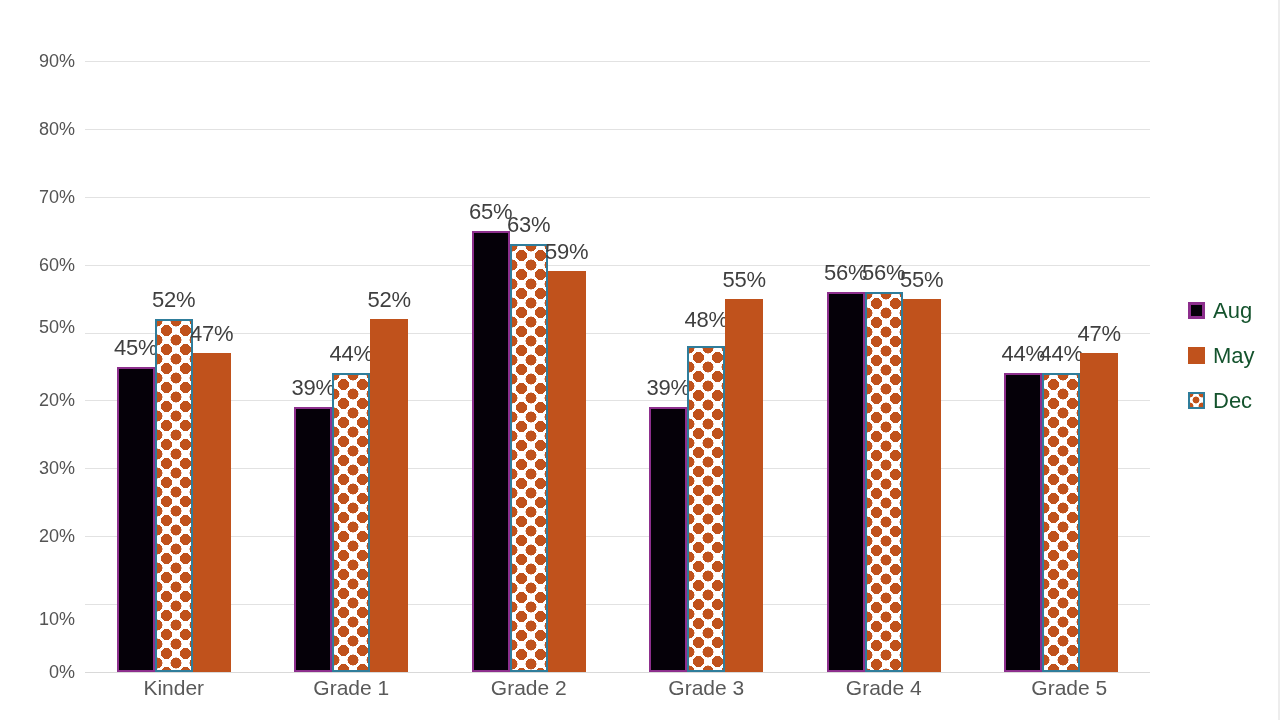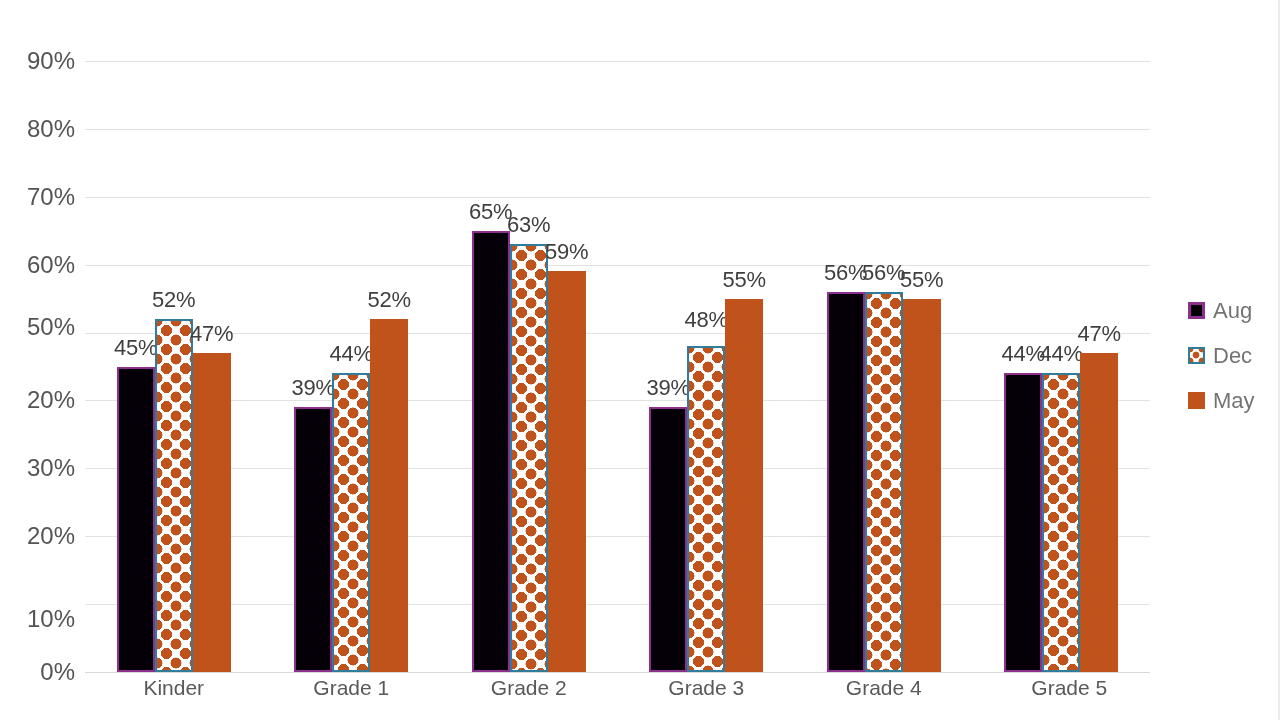--- a/index.html
+++ b/index.html
@@ -42,21 +42,21 @@
   }
   .gridline.baseline {
     background: #d9d9d9;
   }
   .y-label {
     position: absolute;
     left: 0;
     width: 70px;
     text-align: right;
     transform: translateY(-50%);
-    font-size: 24px;
+    font-size: 18px;
     color: #545454;
     white-space: nowrap;
   }
   .bar {
     position: absolute;
     bottom: 0;
     width: 38px;
     box-sizing: border-box;
   }
   .bar.aug {
@@ -131,21 +131,21 @@
       radial-gradient(circle at 100% 0%, #c0521c 3.4px, transparent 3.6px),
       radial-gradient(circle at 0% 100%, #c0521c 3.4px, transparent 3.6px),
       radial-gradient(circle at 100% 100%, #c0521c 3.4px, transparent 3.6px);
     background-size: 12px 12px;
   }
   .legend-swatch.may {
     background: #c0521c;
   }
   .legend-text {
     font-size: 22px;
-    color: #737373;
+    color: #14532d;
     white-space: nowrap;
   }
 </style>
 </head>
 <body>
 
 <div id="chart-root">
 
   <div id="y-axis">
       <div class="y-label" style="top: 672px; left: 5px;">0%</div>
@@ -217,22 +217,22 @@
       <div class="x-label" style="left: 883.75px;">Grade 4</div>
       <div class="x-label" style="left: 1061.25px; margin-left: 8px;">Grade 5</div>
     </div>
 
   <div class="legend" id="legend">
       <div class="legend-row">
         <span class="legend-swatch aug"></span>
         <span class="legend-text">Aug</span>
       </div>
       <div class="legend-row">
+        <span class="legend-swatch may"></span>
+        <span class="legend-text">May</span>
+      </div>
+      <div class="legend-row">
         <span class="legend-swatch dec"></span>
         <span class="legend-text">Dec</span>
       </div>
-      <div class="legend-row">
-        <span class="legend-swatch may"></span>
-        <span class="legend-text">May</span>
-      </div>
     </div>
 
 </div>
 
 </body></html>

